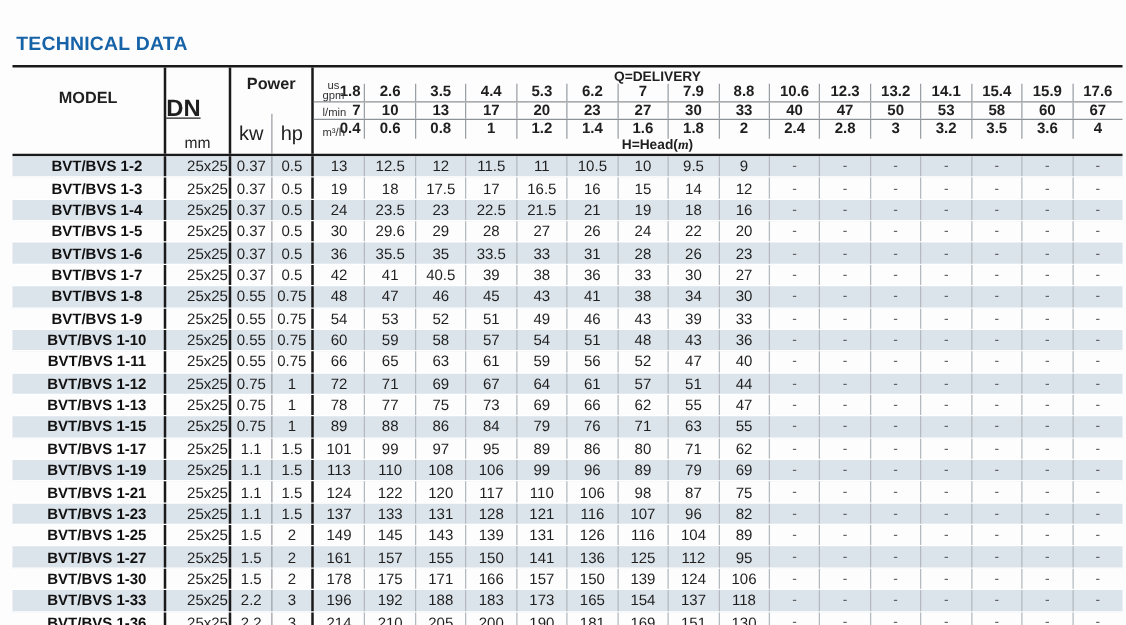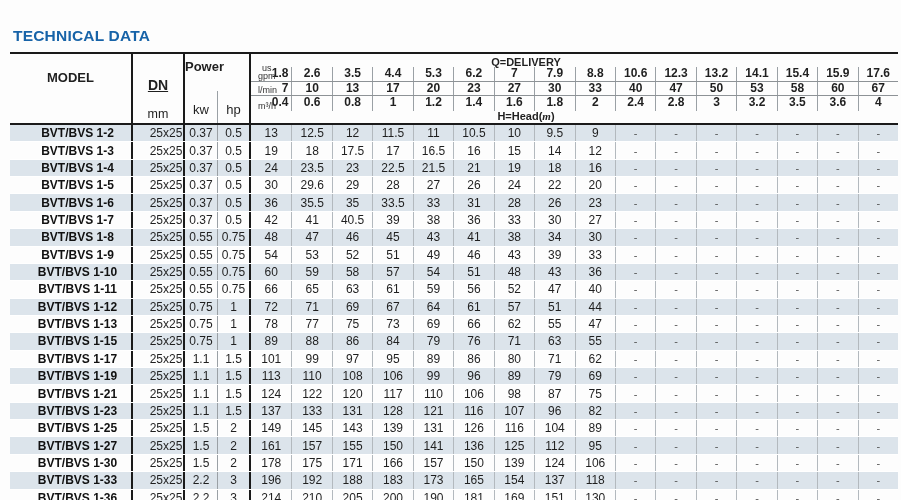--- a/index.html
+++ b/index.html
@@ -13,30 +13,30 @@
   .title-right { display: flex; gap: 34px; font-size: 14.5px; font-weight: bold; color: var(--accent); }
 
   .table { margin-left: 10px; width: 888px; border-top: 2px solid var(--bk); }
 
   
   .thead { display: flex; height: 71px; border-bottom: 2px solid var(--bk); }
   .h-model { width: 123px; border-right: 2px solid var(--bk); position: relative; }
   .h-model span { position: absolute; top: 16px; left: 0; right: 0; text-align: center;
     font-weight: bold; font-size: 13px; }
   .h-dn { width: 52px; border-right: 2px solid var(--bk); position: relative; }
-  .h-dn .dn { position: absolute; top: 23px; left: 0; right: 0; text-align: center;
-    font-weight: bold; font-size: 14px; text-decoration: underline; }
+  .h-dn .dn { position: absolute; top: 23px; left: 0; right: 0; 
+    font-weight: bold; font-size: 19px; text-decoration: underline; }
   .h-dn .mm { position: absolute; bottom: 2px; left: 0; right: 0; text-align: center; font-size: 12.5px; }
   .h-power { width: 66px; border-right: 2px solid var(--bk); position: relative; }
-  .h-power .pw { position: absolute; top: 5px; left: 0; right: 0; 
+  .h-power .pw { position: absolute; top: 5px; left: 0; right: 0; text-align: center;
     font-weight: bold; font-size: 13px; }
   .kwhp { position: absolute; bottom: 0; left: 0; right: 0; height: 32px;
     display: grid; grid-template-columns: 1fr 1fr; }
   .kwhp div { display: flex; align-items: flex-end; justify-content: center;
-    font-size: 13px; padding-bottom: 6px; }
+    font-size: 16px; padding-bottom: 6px; }
   .kwhp div:last-child { border-left: 1px solid var(--thin); }
 
   .h-delivery { flex: 1; position: relative; }
   .qdel { position: absolute; top: 2px; left: 42.5%; transform: translateX(-50%);
     font-weight: bold; font-size: 11px; white-space: nowrap; }
   #unit-rows { position: absolute; top: 13px; left: 0; right: 0; }
   .unit-row { display: grid; grid-template-columns: repeat(16, 1fr); height: 14.5px; }
   .unit-row.lined { border-bottom: 1px solid #8d9296; }
   .ucell { font-weight: bold; font-size: 12px; text-align: center; line-height: 13.5px; position: relative; }
   .ucell + .ucell { border-left: 1px solid var(--thin); }

